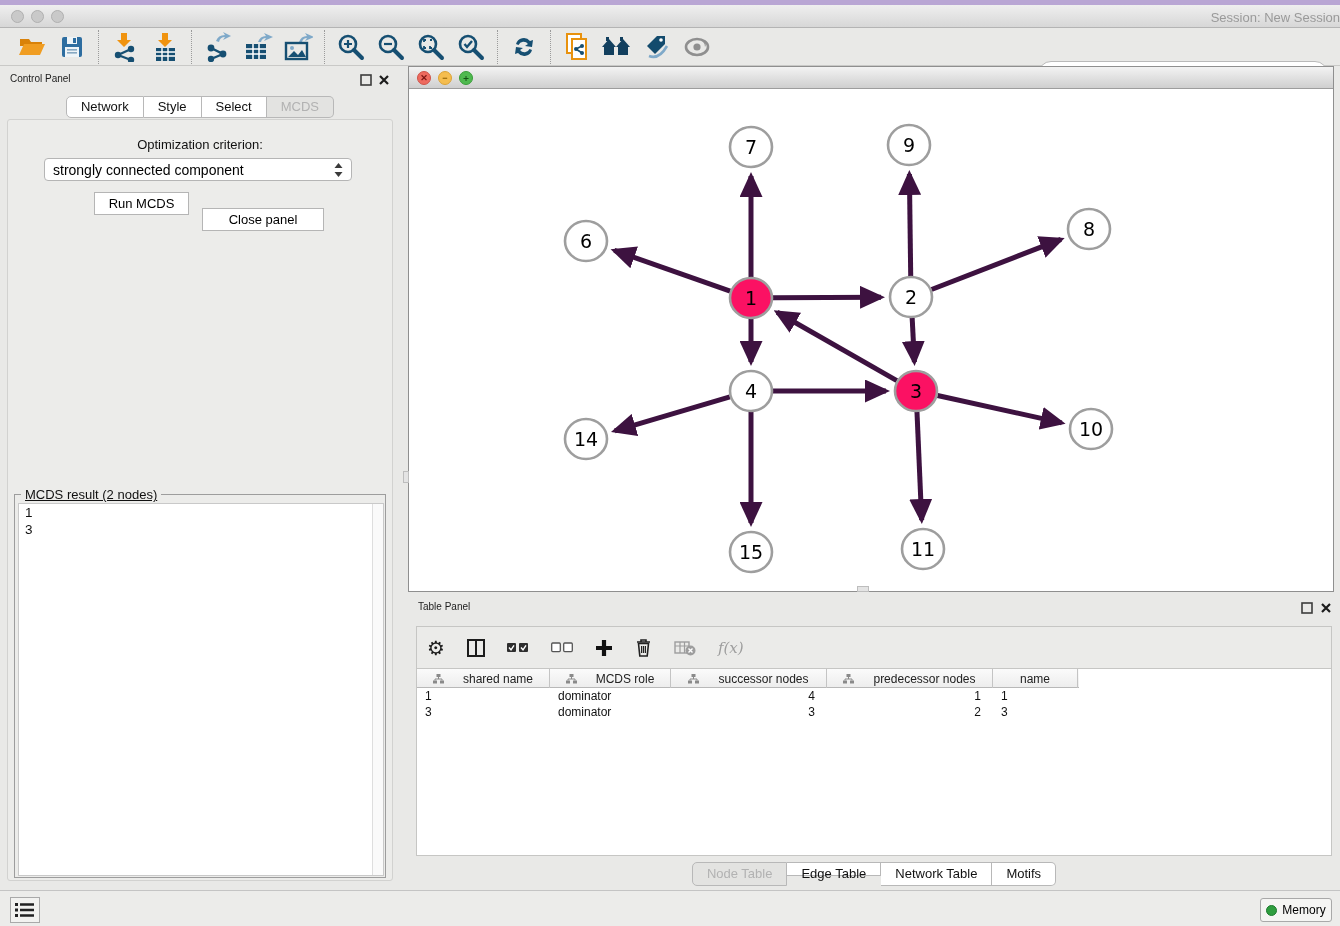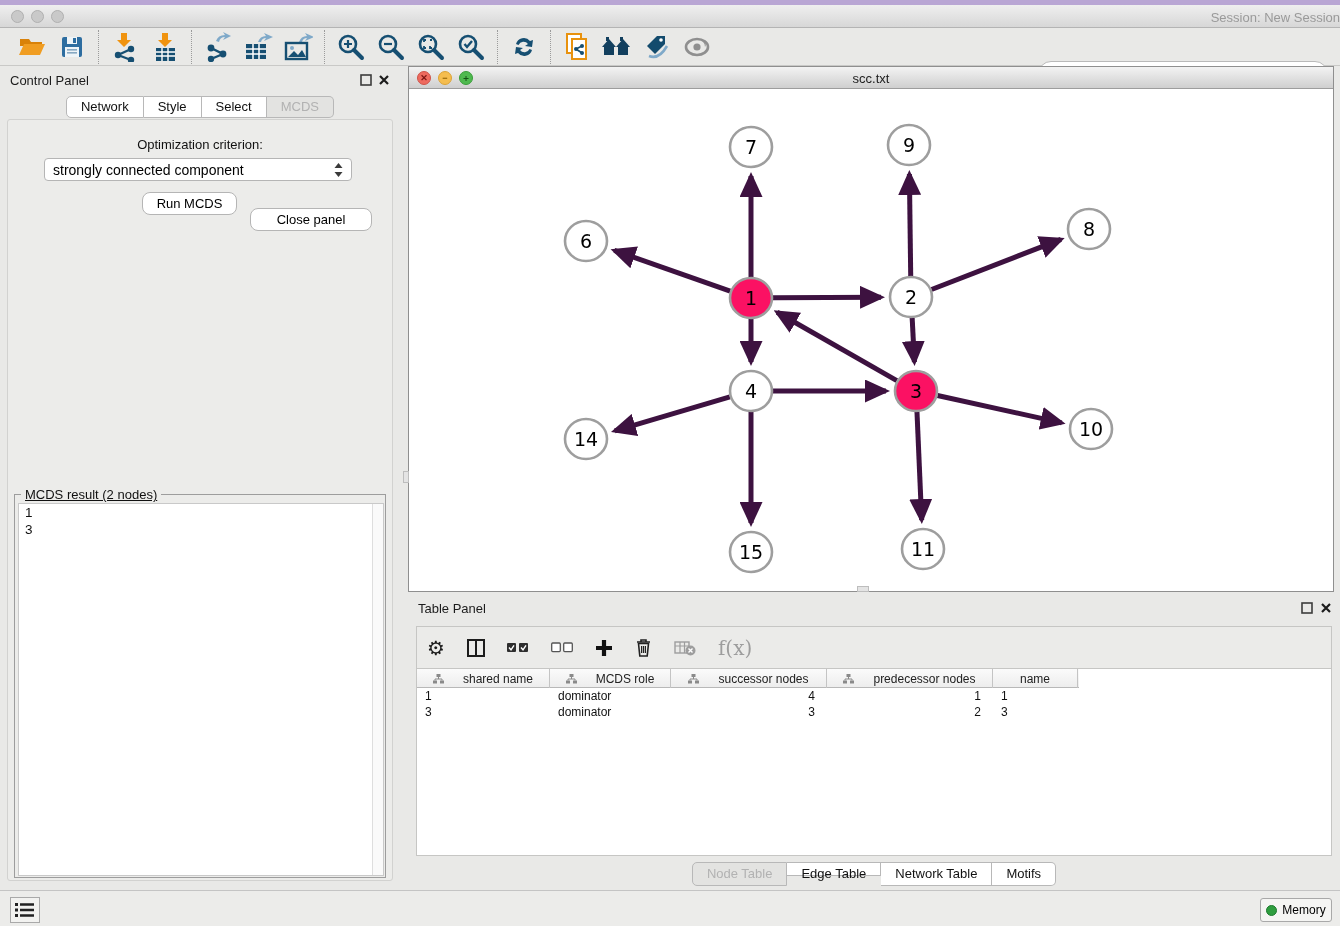--- a/index.html
+++ b/index.html
@@ -14,49 +14,49 @@
 
   
   .toolbar { left:0; top:28px; width:1340px; height:38px; background:#e9e9e7; border-bottom:1px solid #c9c9c7; display:flex; align-items:center; padding-left:12px; }
   .tbi { display:flex; align-items:center; justify-content:center; width:40px; height:32px; cursor:pointer; }
   .vsep { width:0; height:34px; border-left:1px dotted #9b9b9b; margin:0 6px; }
   .searchbox { position:absolute; right:12px; top:33px; width:290px; height:26px; background:#fff; border:1px solid #b9b9b9; border-radius:13px; display:flex; align-items:center; padding-left:9px; }
   .searchbox input { border:none; outline:none; flex:1; height:20px; font-size:13px; background:transparent; margin-left:5px; }
 
   
   .cp-header { left:0; top:66px; width:400px; height:28px; }
-  .panel-title { font-size:13px; color:#1c1c1c; }
+  .panel-title { font-size:10px; color:#1c1c1c; }
   .cp-tabs { left:0; top:96px; width:400px; display:flex; justify-content:center; }
   .tabbtn { height:22px; padding:0 14px; background:#fff; border:1px solid #b8b8b8; border-left:none; font-size:13px; line-height:20px; color:#111; cursor:pointer; }
   .tabbtn.first { border-left:1px solid #b8b8b8; border-radius:5px 0 0 5px; }
   .tabbtn.last { border-radius:0 5px 5px 0; }
   .tabbtn.sel { background:#e3e3e1; color:#b2b2b2; }
   .cp-body { left:7px; top:119px; width:386px; height:762px; background:#ececea; border:1px solid #d2d2d0; border-radius:3px; }
   .opt-label { left:0; top:137px; width:400px; text-align:center; font-size:13px; color:#111; }
   .dropdown { left:44px; top:158px; width:308px; height:23px; background:#fff; border:1px solid #b5b5b5; border-radius:4px; display:flex; align-items:center; padding:0 8px; font-size:14px; cursor:pointer; }
   .dd-text { flex:1; }
-  .btn { height:23px; background:#fff; border:1px solid #b5b5b5; border-radius:8px; font-size:13px; text-align:center; line-height:21px; cursor:pointer;margin-left:48px; }
+  .btn { height:23px; background:#fff; border:1px solid #b5b5b5; border-radius:0; font-size:13px; text-align:center; line-height:21px; cursor:pointer; }
   .fieldset { left:14px; top:494px; width:372px; height:384px; border:1px solid #9d9d9d; }
   .legend { position:absolute; left:6px; top:-8px; background:#ececea; padding:0 4px; font-size:13px; color:#111;text-decoration:underline; }
   .result-area { position:absolute; left:3px; top:8px; width:366px; height:373px; background:#fff; border:1px solid #c9c9c9; }
   .result-line { font-size:13.5px; line-height:17px; padding-left:6px; color:#111; }
   .result-scroll { position:absolute; right:0; top:0; width:11px; height:100%; background:#fafafa; border-left:1px solid #dedede; }
 
   
   .netwin { left:408px; top:66px; width:926px; height:526px; border:1px solid #8f8f8f; background:#fff; }
   .net-titlebar { left:0; top:0; width:100%; height:22px; background:linear-gradient(#f3f3f3,#cfcfcf); border-bottom:1px solid #9d9d9d; }
   .traffic { width:14px; height:14px; border-radius:50%; top:4px; font-size:9px; font-weight:bold; text-align:center; line-height:13px; cursor:pointer; }
   .net-title { width:100%; top:4px; text-align:center; font-size:13px; color:#1c1c1c; }
   .grip { background:#e4e4e4; border:1px solid #bdbdbd; }
 
   
   .tp-header { left:408px; top:594px; width:932px; height:26px; }
   .tp-toolbar { left:416px; top:626px; width:916px; height:42px; background:#ebebe9; border:1px solid #c6c6c4; border-bottom:none; display:flex; align-items:center; padding-left:10px; gap:22px; }
   .tp-ic { display:flex; align-items:center; justify-content:center; cursor:pointer; }
-  .fx { font-family:"DejaVu Serif", serif; font-size:20px; color:#9d9d9d; }
+  .fx { font-family:"DejaVu Serif", serif; font-style:italic; font-size:15px; color:#9d9d9d; }
   .tablebox { left:416px; top:668px; width:916px; height:188px; background:#fff; border:1px solid #c6c6c4; overflow:hidden; }
   .thead { display:flex; height:19px; border-bottom:1px solid #b8b8b8; width:662px; background:linear-gradient(#fbfbfb,#ededed); }
   .th { display:flex; align-items:center; justify-content:center; gap:19px; border-right:1px solid #c4c4c4; font-size:12px; color:#222; height:19px; }
   .tr { display:flex; height:16px; }
   .td { font-size:12px; color:#111; line-height:16px; padding:0 8px; white-space:nowrap; overflow:hidden; }
   .w0{width:133px;} .w1{width:121px;} .w2{width:156px;} .w3{width:166px;} .w4{width:85px;}
   .num{ text-align:right; padding-right:12px; }
   .tp-tabs { left:408px; top:862px; width:932px; display:flex; justify-content:center; }
 
   
@@ -251,21 +251,20 @@
   <div class="result-line">1</div>
       <div class="result-line">3</div>
     </div>
 </div>
 
 <div class="abs netwin">
   <div class="abs net-titlebar">
     <div class="abs traffic" style="left:8px; background:#ee6a5f; border:1px solid #ce5349; color:#7a1513">✕</div>
     <div class="abs traffic" style="left:29px; background:#f5bd4f; border:1px solid #dba338; color:#8a5d00">−</div>
     <div class="abs traffic" style="left:50px; background:#4eb94e; border:1px solid #3a9c3a; color:#145214">＋</div>
-    <div class="abs net-title">scc.txt</div>
   </div>
   <svg id="graph-svg" class="abs" style="left:0; top:22px" width="924" height="502" viewBox="0 0 924 502">
     <defs>
       <marker id="arrow" markerWidth="5" markerHeight="4.6" refX="4.2" refY="2.3" orient="auto" markerUnits="strokeWidth">
         <path d="M0,0 L5,2.3 L0,4.6 z" fill="#3d1240"></path>
       </marker>
     </defs>
   <line x1="342" y1="188" x2="342" y2="87" stroke="#3d1240" stroke-width="5" marker-end="url(#arrow)"></line>
       <line x1="321.2058154797033" y1="202.143074691241" x2="205.35570616404095" y2="161.46908733114336" stroke="#3d1240" stroke-width="5" marker-end="url(#arrow)"></line>
       <line x1="363.9995703250881" y1="208.86875256340147" x2="472.0005859203344" y2="208.18124646006464" stroke="#3d1240" stroke-width="5" marker-end="url(#arrow)"></line>

